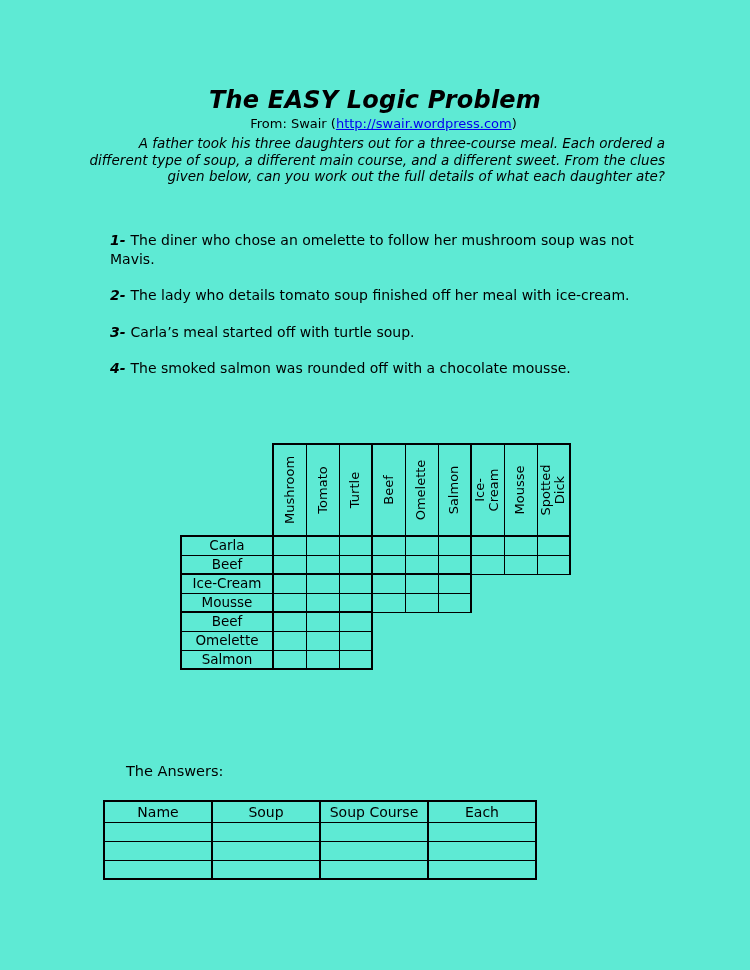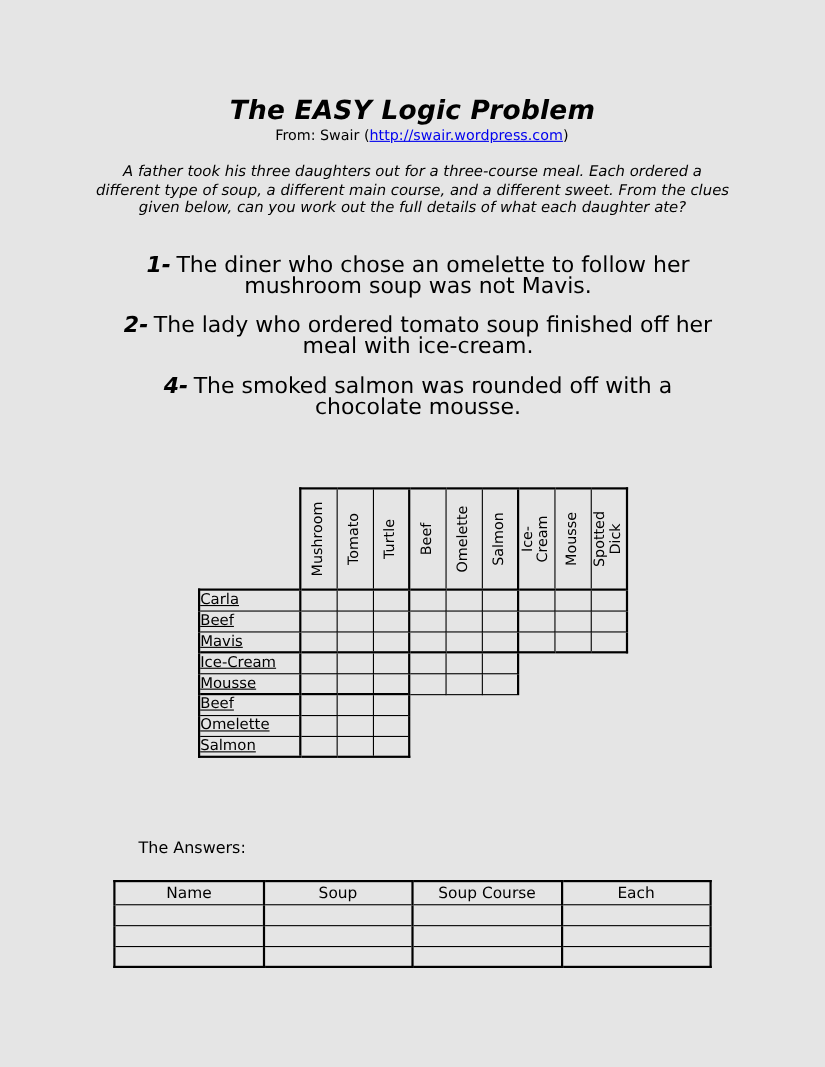--- a/index.html
+++ b/index.html
@@ -1,36 +1,36 @@
 <!DOCTYPE html>
 <html><head>
 <meta charset="utf-8">
 <style>
   * { margin:0; padding:0; box-sizing:border-box; }
   html,body { background:#fff; }
   .page {
-    position:relative; width:750px; height:970px; background:#e5e5e5;
+    position:relative; width:750px; height:970px; background:#5eead4;
     font-family:"DejaVu Sans", sans-serif; color:#000; overflow:hidden;
   }
   .title {
     position:absolute; top:86px; left:0; width:100%;
     text-align:center; font-size:24px; font-weight:bold; font-style:italic;
     letter-spacing:0.2px;
   }
   .byline {
     position:absolute; top:116px; left:0; width:100%;
     text-align:center; font-size:13px;padding-left:17px;
   }
   .byline a { color:#0000ee; text-decoration:underline; }
   .intro {
-    position:absolute; top:148px; left:85px; width:580px;
-    font-size:13.5px; font-style:italic; line-height:16.5px; text-align:center;
+    position:absolute; top:135px; left:85px; width:580px;
+    font-size:13.5px; font-style:italic; line-height:16.5px; text-align:right;
   }
   .clues { position:absolute; top:231px; left:110px; width:540px; }
-  .clue { font-size:20px; line-height:18.5px; margin-bottom:18px;text-align:center; }
+  .clue { font-size:14px; line-height:18.5px; margin-bottom:18px; }
   .clue-num { font-weight:bold; font-style:italic; margin-right:5px; }
 
   
   #logic-grid-table {
     position:absolute; left:180px; top:443px;
     border-collapse:collapse; table-layout:fixed;
   }
   #logic-grid-table td { padding:0; }
   .corner { width:92px; height:92px; border:none; }
   .hcell {
@@ -40,34 +40,33 @@
   .hcell .rot {
     position:absolute; inset:0; display:flex; align-items:center; justify-content:center;
   }
   .hcell .rot span {
     display:block; transform:rotate(-90deg);
     width:86px; text-align:center; white-space:pre-line;
     font-size:13px; line-height:14px;
   }
   .rlabel {
     width:92px; height:19px; border:1px solid #000; border-left:2px solid #000;
-    text-align:left; font-size:13.5px; line-height:17px; white-space:pre-line;
+    text-align:center; font-size:13.5px; line-height:17px; white-space:pre-line;
     vertical-align:middle;
-    text-decoration:underline;
   }
   .cell { width:33px; height:19px; border:1px solid #000; }
   .tl  { border-left-width:2px !important; }
   .tr2 { border-right-width:2px !important; }
   .tt  { border-top-width:2px !important; }
   .tb  { border-bottom-width:2px !important; }
 
   
   .answers-label { position:absolute; left:126px; top:763px; font-size:14.5px; }
   #answers-table {
-    position:absolute; left:103px; top:800px; width:544px;
+    position:absolute; left:103px; top:800px; width:434px;
     border-collapse:collapse; table-layout:fixed;
   }
   #answers-table th {
     border:2px solid #000; border-bottom:1px solid #000;
     height:21px; font-size:14px; font-weight:normal; text-align:center;
     vertical-align:middle; padding:0;
   }
   #answers-table td {
     border:2px solid #000; border-top:1px solid #000; border-bottom:1px solid #000;
     height:19px; padding:0;
@@ -80,21 +79,22 @@
 <div class="page">
 
   <div class="title">The EASY Logic Problem</div>
 
   <div class="byline"><span>From: Swair (</span><a href="#">http://swair.wordpress.com</a><span>)</span></div>
 
   <div class="intro">A father took his three daughters out for a three-course meal. Each ordered a different type of soup, a different main course, and a different sweet. From the clues given below, can you work out the full details of what each daughter ate?</div>
 
   <div class="clues">
     <p class="clue"><span class="clue-num">1-</span><span>The diner who chose an omelette to follow her mushroom soup was not Mavis.</span></p>
-    <p class="clue"><span class="clue-num">2-</span><span>The lady who ordered tomato soup finished off her meal with ice-cream.</span></p>
+    <p class="clue"><span class="clue-num">2-</span><span>The lady who details tomato soup finished off her meal with ice-cream.</span></p>
+    <p class="clue"><span class="clue-num">3-</span><span>Carla’s meal started off with turtle soup.</span></p>
     <p class="clue"><span class="clue-num">4-</span><span>The smoked salmon was rounded off with a chocolate mousse.</span></p>
   </div>
 
   <table id="logic-grid-table">
     <tbody>
         <tr>
           <td class="corner"></td>
           <td class="hcell tl">
             <div class="rot">
               <span>Mushroom</span>
@@ -158,32 +158,20 @@
           <td class="rlabel">Beef</td>
           <td class="cell tl"></td>
           <td class="cell"></td>
           <td class="cell"></td>
           <td class="cell tl"></td>
           <td class="cell"></td>
           <td class="cell"></td>
           <td class="cell tl"></td>
           <td class="cell"></td>
           <td class="cell tr2"></td>
-        </tr>
-        <tr>
-          <td class="rlabel">Mavis</td>
-          <td class="cell tl"></td>
-          <td class="cell"></td>
-          <td class="cell"></td>
-          <td class="cell tl"></td>
-          <td class="cell"></td>
-          <td class="cell"></td>
-          <td class="cell tl tb"></td>
-          <td class="cell tb"></td>
-          <td class="cell tr2 tb"></td>
         </tr>
         <tr>
           <td class="rlabel tt">Ice-Cream</td>
           <td class="cell tl tt"></td>
           <td class="cell tt"></td>
           <td class="cell tt"></td>
           <td class="cell tl tt"></td>
           <td class="cell tt"></td>
           <td class="cell tr2 tt"></td>
         </tr>

